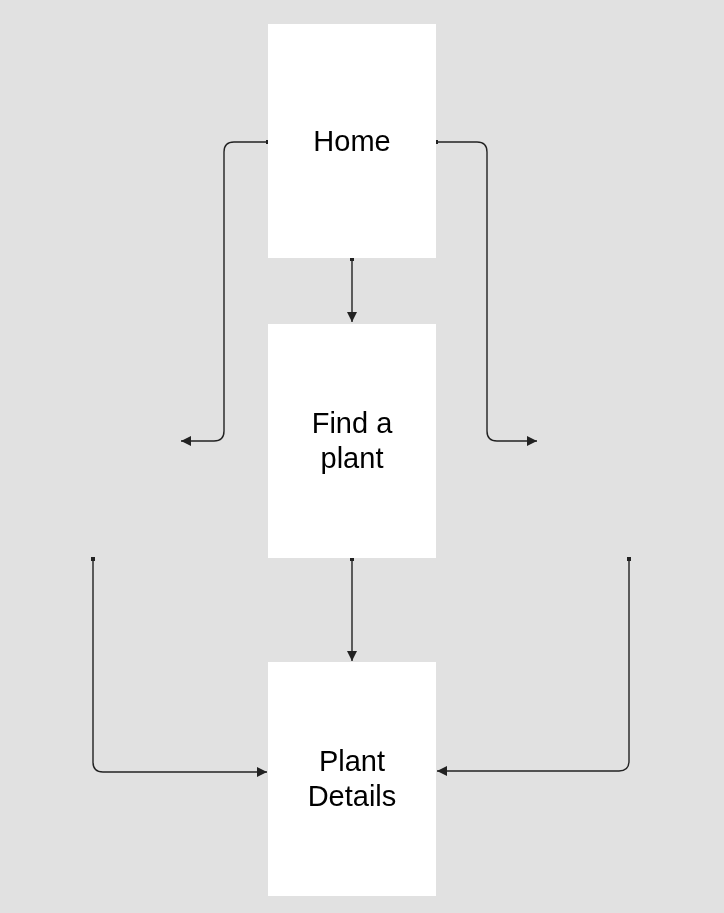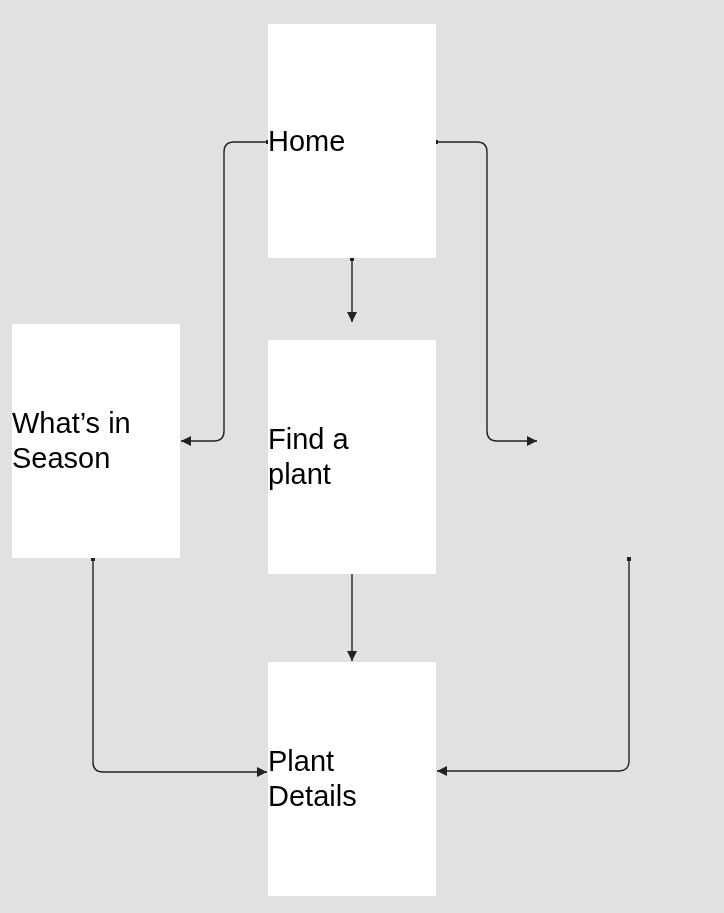--- a/index.html
+++ b/index.html
@@ -28,28 +28,29 @@
     width: 168px;
     height: 234px;
     background: #ffffff;
     display: flex;
     align-items: center;
     justify-content: center;
   }
   .node .label {
     display: block;
     width: 100%;
+    text-align: center;
     font-size: 29px;
     line-height: 1.2;
     color: #000000;
     white-space: pre-line;
   }
   .node-home        { left: 268px; top: 24px;  }
   .node-season      { left: 12px;  top: 324px; }
-  .node-find        { left: 268px; top: 324px; margin-top: 16px; }
+  .node-find        { left: 268px; top: 324px; }
   .node-myplants    { left: 538px; top: 324px; }
   .node-details     { left: 268px; top: 662px; }
 </style>
 </head>
 <body>
 
 <div class="canvas">
 
   <svg class="edges" viewBox="0 0 724 913" xmlns="http://www.w3.org/2000/svg">
     <defs>
@@ -71,24 +72,20 @@
 
     <path d="M93 559 L93 762 Q93 772 103 772 L267 772" fill="none" stroke="#222222" stroke-width="1.4" marker-start="url(#startdot)" marker-end="url(#arrow)"></path>
 
     <path d="M629 559 L629 761 Q629 771 619 771 L437 771" fill="none" stroke="#222222" stroke-width="1.4" marker-start="url(#startdot)" marker-end="url(#arrow)"></path>
   </svg>
 
   <div class="node node-home">
     <span class="label">Home</span>
   </div>
 
-  <div class="node node-season">
-    <span class="label">What’s in
-Season</span>
-  </div>
 
   <div class="node node-find">
     <span class="label">Find a
 plant</span>
   </div>
 
 
   <div class="node node-details">
     <span class="label">Plant
 Details</span>

